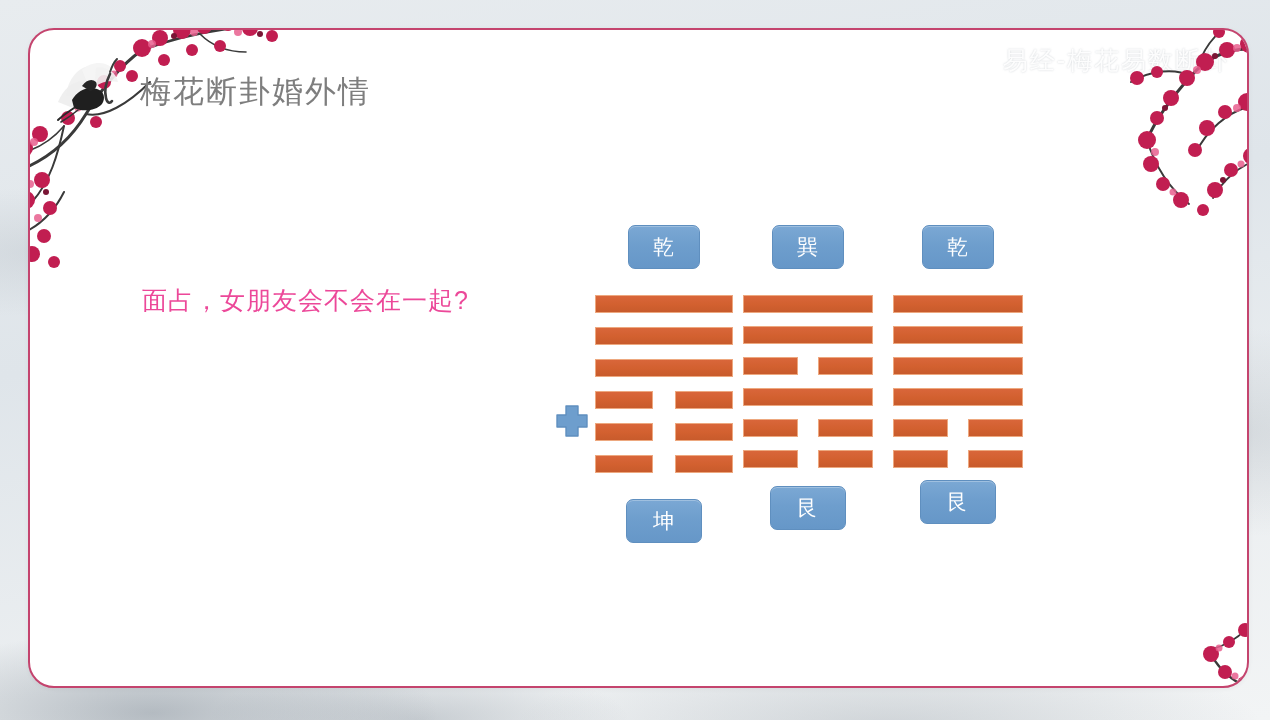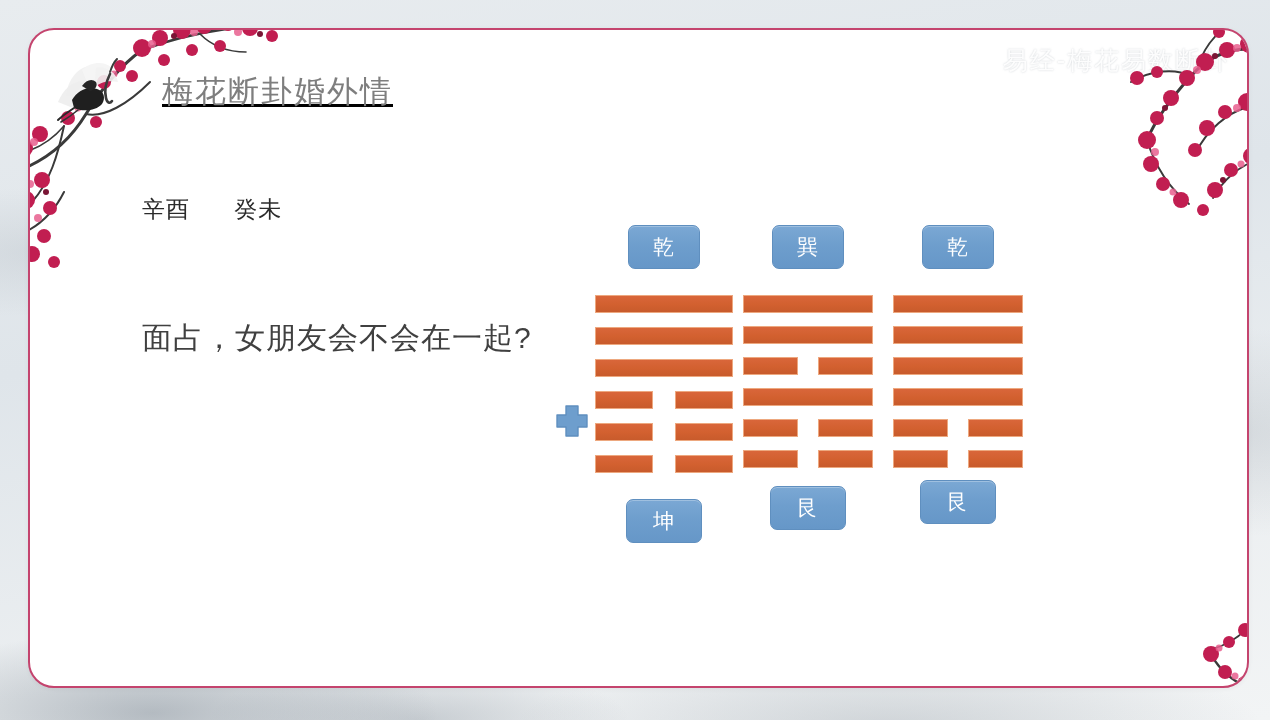--- a/index.html
+++ b/index.html
@@ -58,22 +58,21 @@
     user-select: none;
   }
 
   
   .header {
     position: absolute;
     left: 22px;
     top: 26px;
     display: flex;
     align-items: center;
-    gap: 24px;
-    text-decoration: underline;
+    gap: 2px;
   }
   .crane-icon {
     width: 86px;
     height: 70px;
     position: relative;
     flex: 0 0 auto;
   }
   .page-title {
     font-size: 31px;
     color: #7e7e7e;
@@ -92,22 +91,22 @@
   }
   .stems-line {
     font-size: 23px;
     color: #2b2b2b;
     line-height: 34px;
     white-space: pre;
     letter-spacing: 1px;
   }
   .question {
     margin-top: 92px;
-    font-size: 30px;
-    color: #404040;
+    font-size: 25px;
+    color: #ec4899;
     letter-spacing: 1px;
     white-space: nowrap;
   }
 
   
   .plus-marker {
     position: absolute;
     left: 525px;
     top: 374px;
     width: 34px;
@@ -332,21 +331,20 @@
 
           <path d="M58 18 C 54 26, 52 34, 54 42 C 55 47, 58 48, 60 45" stroke="#3b3b3b" stroke-width="2.6" fill="none" stroke-linecap="round"></path>
           <path d="M58 16 C 60 10, 62 6, 65 3" stroke="#3b3b3b" stroke-width="2" fill="none" stroke-linecap="round"></path>
         </g>
       </svg>
     </div>
     <div class="page-title">梅花断卦婚外情</div>
   </div>
 
   <div class="left-pane">
-    <div class="stems-line">辛酉      癸未</div>
     <div class="question">面占，女朋友会不会在一起?</div>
   </div>
 
   <div class="plus-marker">
     <svg viewBox="0 0 34 34" width="34" height="34">
       <path d="M11 2 H23 V11 H32 V23 H23 V32 H11 V23 H2 V11 H11 Z" fill="#6e9ecd" stroke="#5f8fbf" stroke-width="1.4" stroke-linejoin="round"></path>
     </svg>
   </div>
 
   <div class="hex-area">

